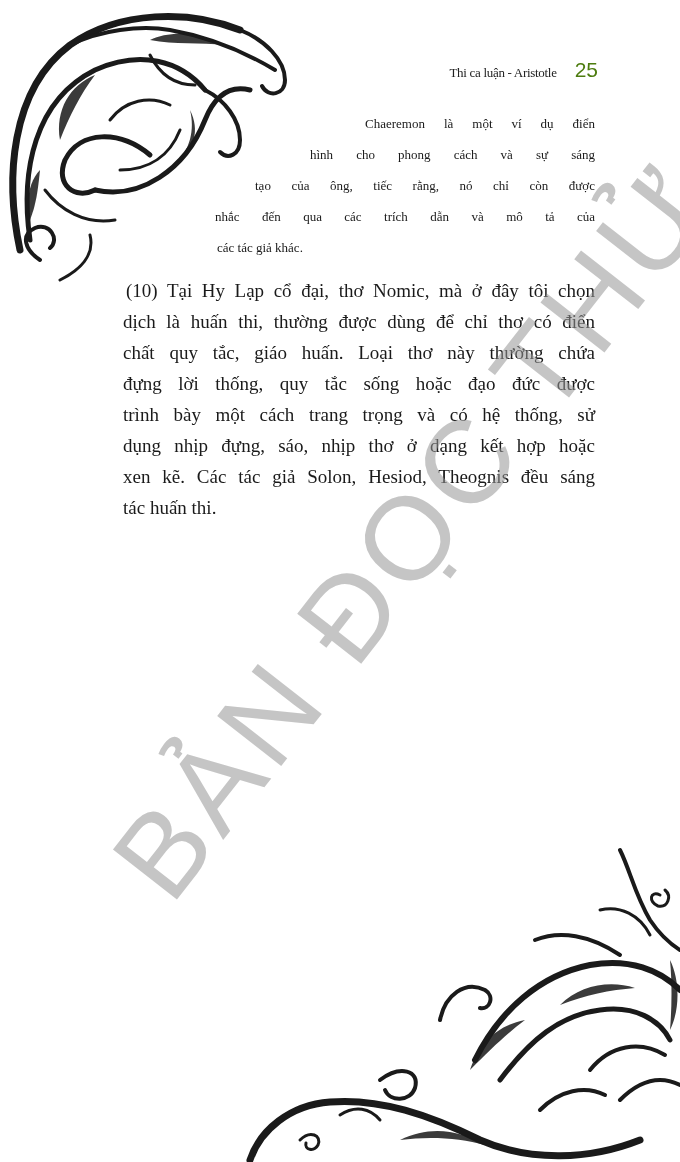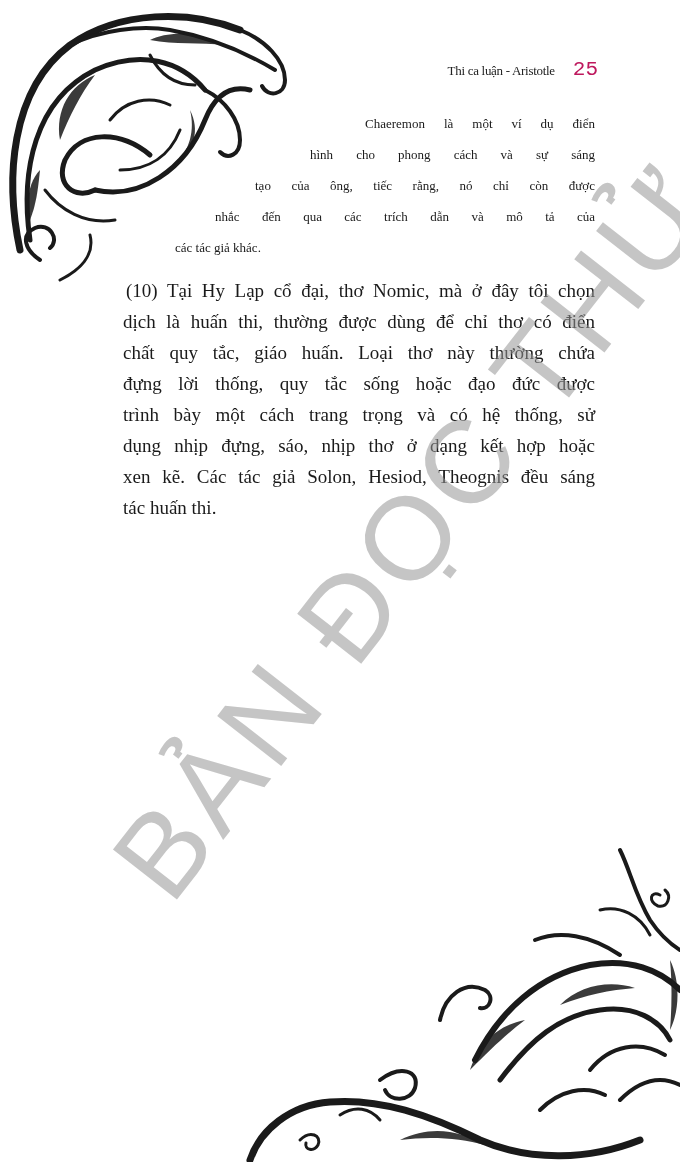--- a/index.html
+++ b/index.html
@@ -30,23 +30,23 @@
       align-items: baseline;
       gap: 18px;
     }
     .running-title {
       font-family: "Liberation Serif", serif;
       font-size: 13px;
       letter-spacing: -0.3px;
       color: #222;
     }
     .page-number {
-      font-family: Liberation Mono, monospace;
+      font-family: Liberation Sans, sans-serif;
       font-size: 21px;
-      color: #be185d;
+      color: #4d7c0f;
     }
     
     .cont-block {
       position: absolute;
       top: 108px;
       right: 85px;
       width: 420px;
       font-size: 13px;
       line-height: 31px;
       text-align: right;
@@ -139,21 +139,21 @@
   <div class="running-header">
     <span class="running-title">Thi ca luận - Aristotle</span>
     <span class="page-number">25</span>
   </div>
 
   <div class="cont-block">
     <span class="cont-line" style="padding-left:190px;text-align:justify;text-align-last:justify;word-spacing:6px;">Chaeremon là một ví dụ điển</span>
     <span class="cont-line" style="padding-left:135px;text-align:justify;text-align-last:justify;">hình cho phong cách và sự sáng</span>
     <span class="cont-line" style="padding-left:80px;text-align:justify;text-align-last:justify;">tạo của ông, tiếc rằng, nó chỉ còn được</span>
     <span class="cont-line" style="padding-left:40px;text-align:justify;text-align-last:justify;">nhắc đến qua các trích dẫn và mô tả của</span>
-    <span class="cont-line" style="text-align:left;">các tác giả khác.</span>
+    <span class="cont-line" style="text-align:left;margin-left:42px;">các tác giả khác.</span>
   </div>
 
   <div class="note">
     <div class="note-body">
       <span class="line first"><span class="note-number">(10)</span> <span>Tại Hy Lạp cổ đại, thơ Nomic, mà ở đây tôi chọn</span></span>
       <span class="line">dịch là huấn thi, thường được dùng để chỉ thơ có điển</span>
       <span class="line">chất quy tắc, giáo huấn. Loại thơ này thường chứa</span>
       <span class="line">đựng lời thống, quy tắc sống hoặc đạo đức được</span>
       <span class="line">trình bày một cách trang trọng và có hệ thống, sử</span>
       <span class="line">dụng nhịp đựng, sáo, nhịp thơ ở dạng kết hợp hoặc</span>

